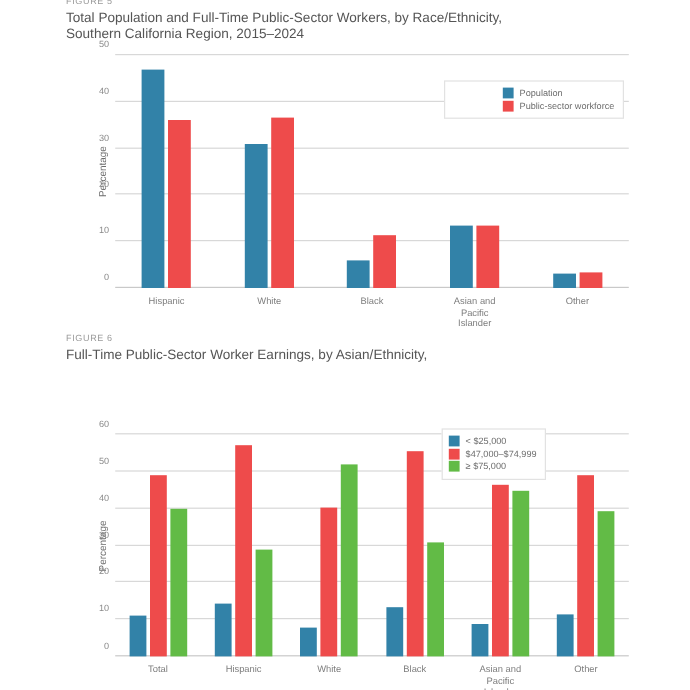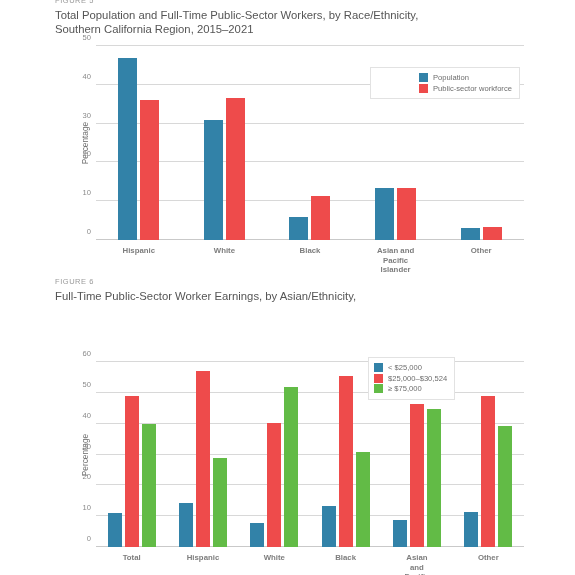--- a/index.html
+++ b/index.html
@@ -39,21 +39,21 @@
     margin-top:48px;
   }
   .bars{position:absolute;left:0;right:0;bottom:0;top:0;display:flex;}
   .group{flex:1;display:flex;align-items:flex-end;justify-content:center;
          position:relative;height:100%;}
   .bar{width:17px;margin:0 1.5px;}
   .xtick{
     position:absolute;top:calc(100% + 6px);left:50%;
     transform:translateX(-50%);
     font-size:7.8px;color:#7d7d7d;text-align:center;
-    line-height:9.6px;white-space:pre-line;font-weight:bold;
+    line-height:9.6px;white-space:pre-line;
   }
 
   
   .legend{
     position:absolute;background:#ffffff;border:1px solid #e2e2e2;
     padding:4px 7px 4px 5px;
   }
   .legend-row{display:flex;align-items:center;margin:1.4px 0;}
   .swatch{width:9px;height:9px;margin-right:5px;flex:none;}
   .legend-label{font-size:7.6px;color:#6d6d6d;white-space:nowrap;}
@@ -63,21 +63,21 @@
   .note{font-size:7.3px;line-height:10.4px;color:#8a8a8a;margin:0;}
 </style>
 </head>
 <body>
 
 <div class="page">
 
   <div class="fig-block" style="top:-4px;">
     <p class="fig-num">FIGURE 5</p>
     <p class="fig-title">Total Population and Full-Time Public-Sector Workers, by Race/Ethnicity,</p>
-    <p class="fig-title">Southern California Region, 2015–2021</p>
+    <p class="fig-title">Southern California Region, 2015–2024</p>
   </div>
 
   <div class="chart" id="chart5" style="left:56px;top:46px;width:468px;height:194px;">
     <div class="plot">
       <div class="ylabel">Percentage</div>
       <div class="gridlines">
           <div class="grid-line axis" style="bottom: 0%;"></div>
           <div class="grid-line" style="bottom: 20%;"></div>
           <div class="grid-line" style="bottom: 40%;"></div>
           <div class="grid-line" style="bottom: 60%;"></div>
@@ -199,21 +199,21 @@
       </div>
   </div>
 
   <div class="legend" id="legend6" style="left:368px;top:357px;">
       <div class="legend-row">
         <span class="swatch" style="background: rgb(50, 130, 168);"></span>
         <span class="legend-label">&lt; $25,000</span>
       </div>
       <div class="legend-row">
         <span class="swatch" style="background: rgb(238, 75, 75);"></span>
-        <span class="legend-label">$25,000–$30,524</span>
+        <span class="legend-label">$47,000–$74,999</span>
       </div>
       <div class="legend-row">
         <span class="swatch" style="background: rgb(98, 187, 70);"></span>
         <span class="legend-label">≥ $75,000</span>
       </div>
     </div>
 
 </div>
 
 </body></html>

